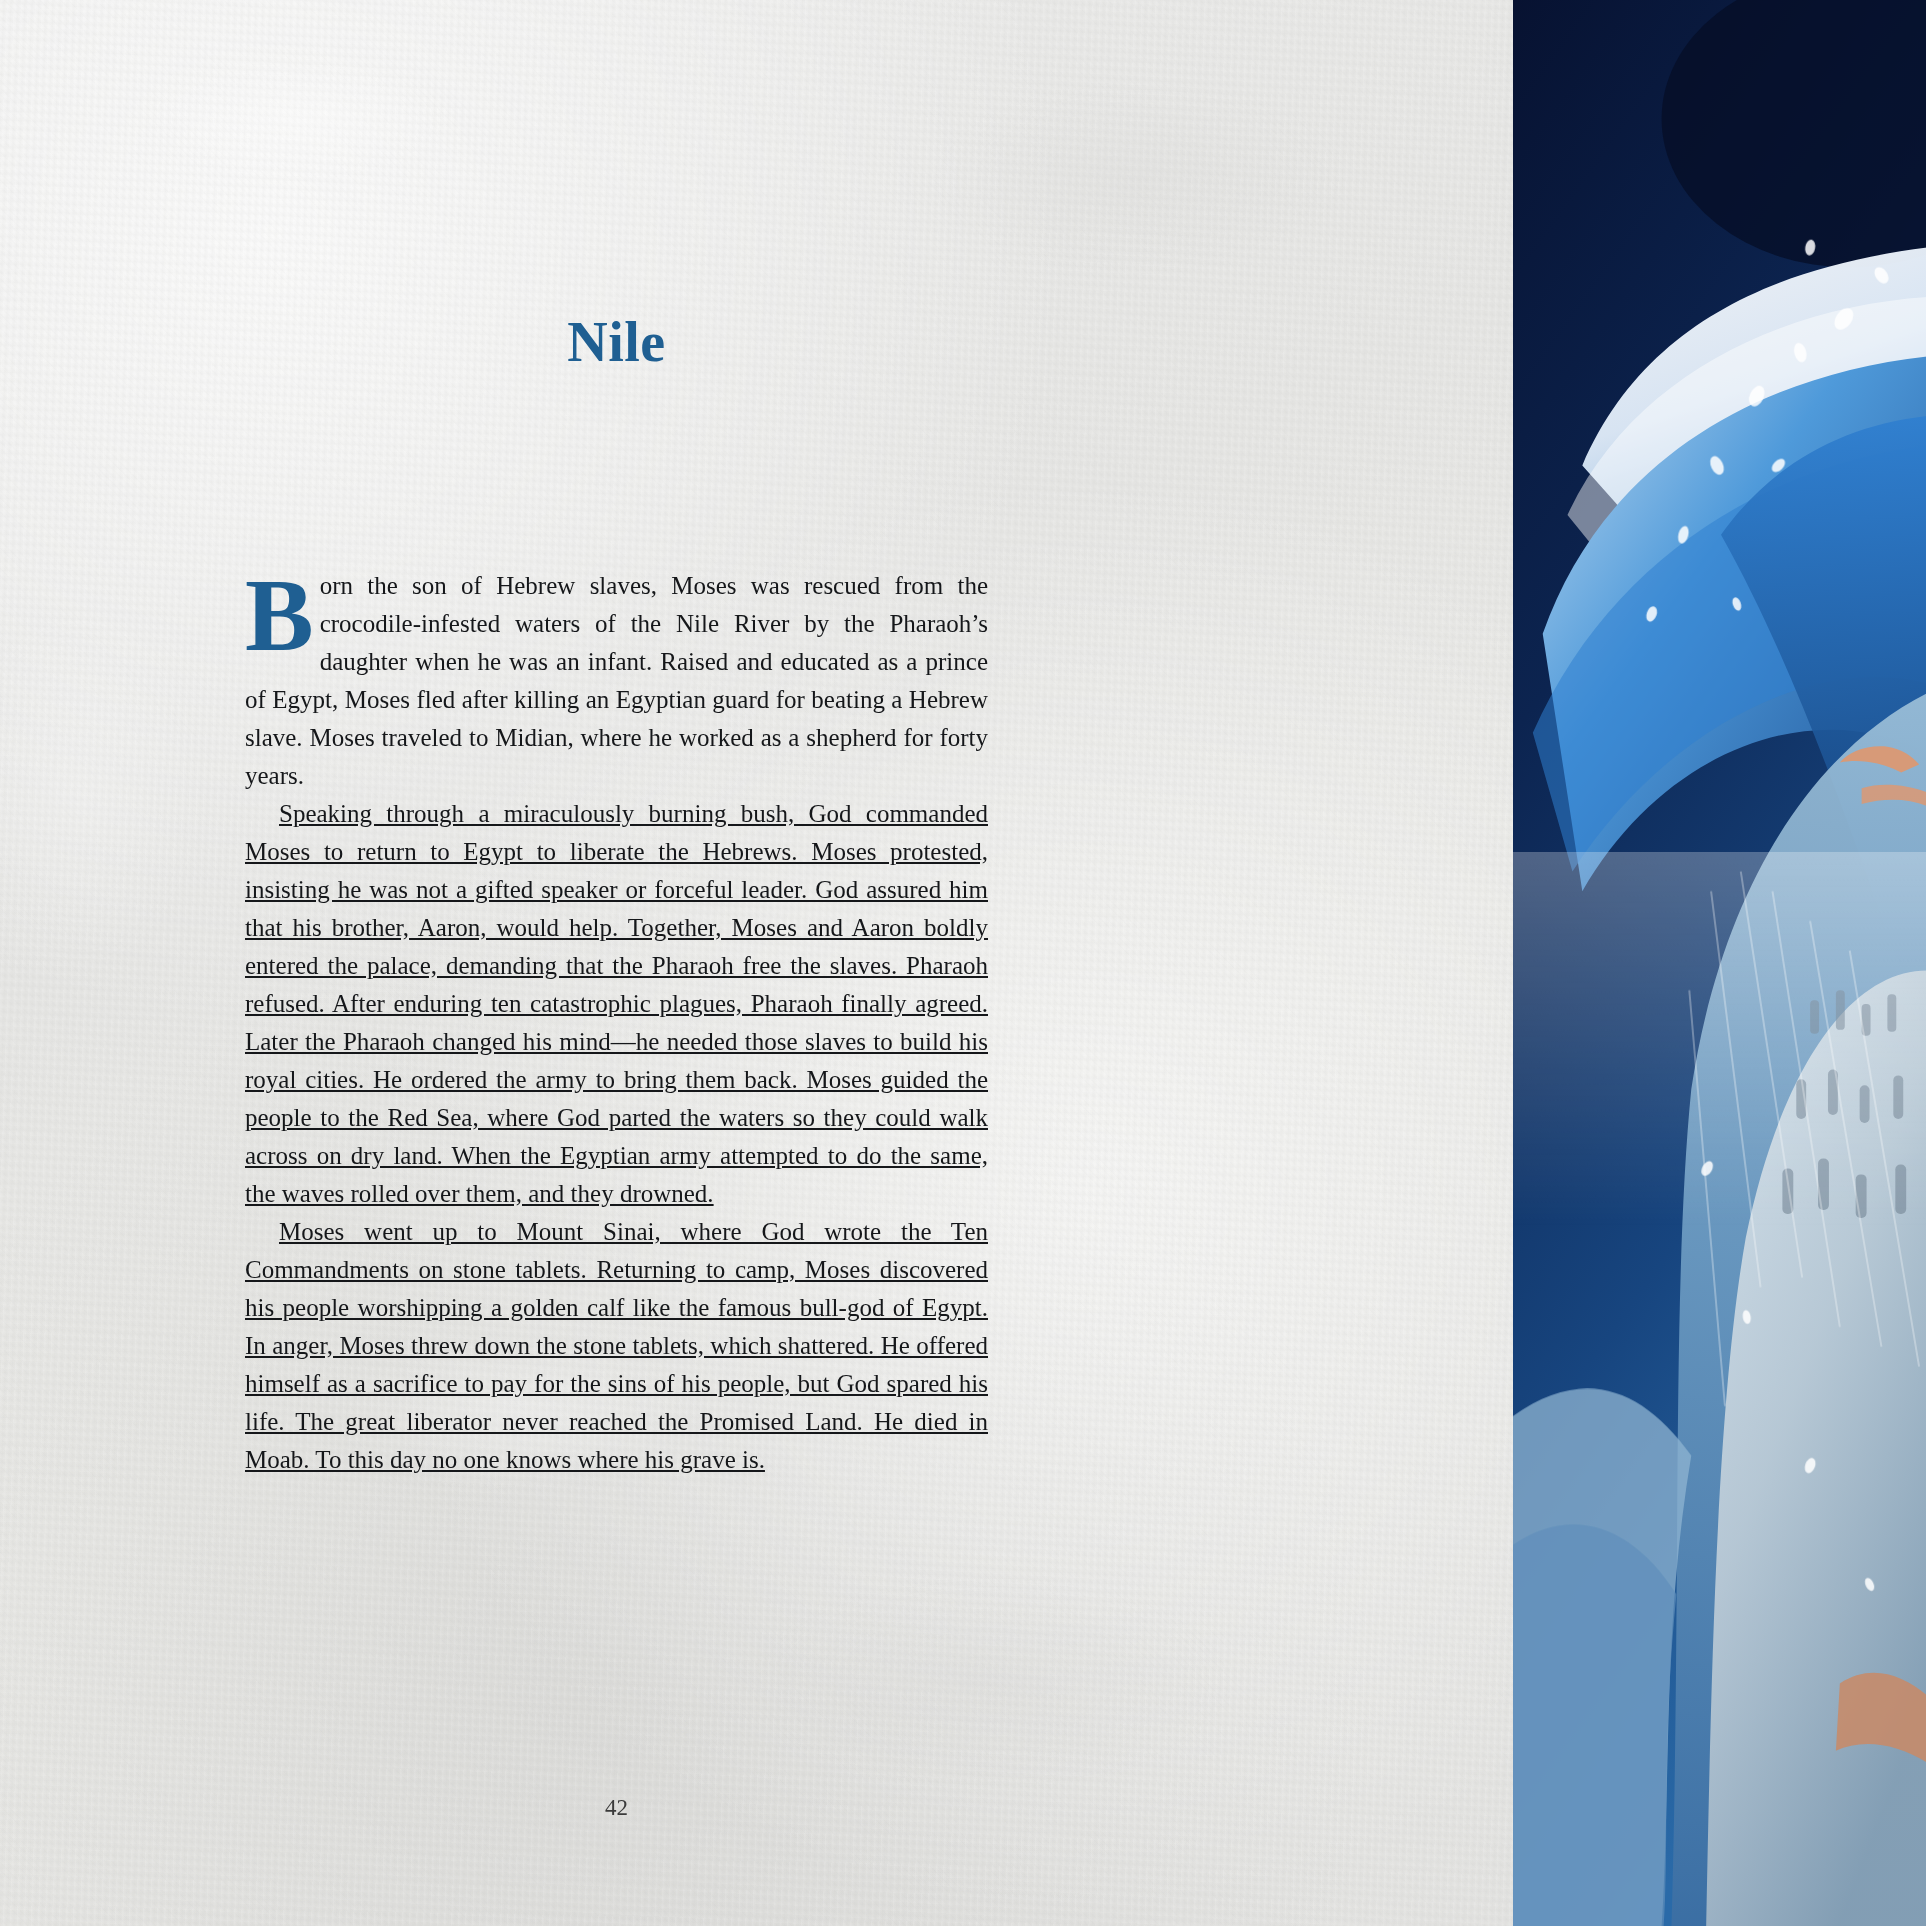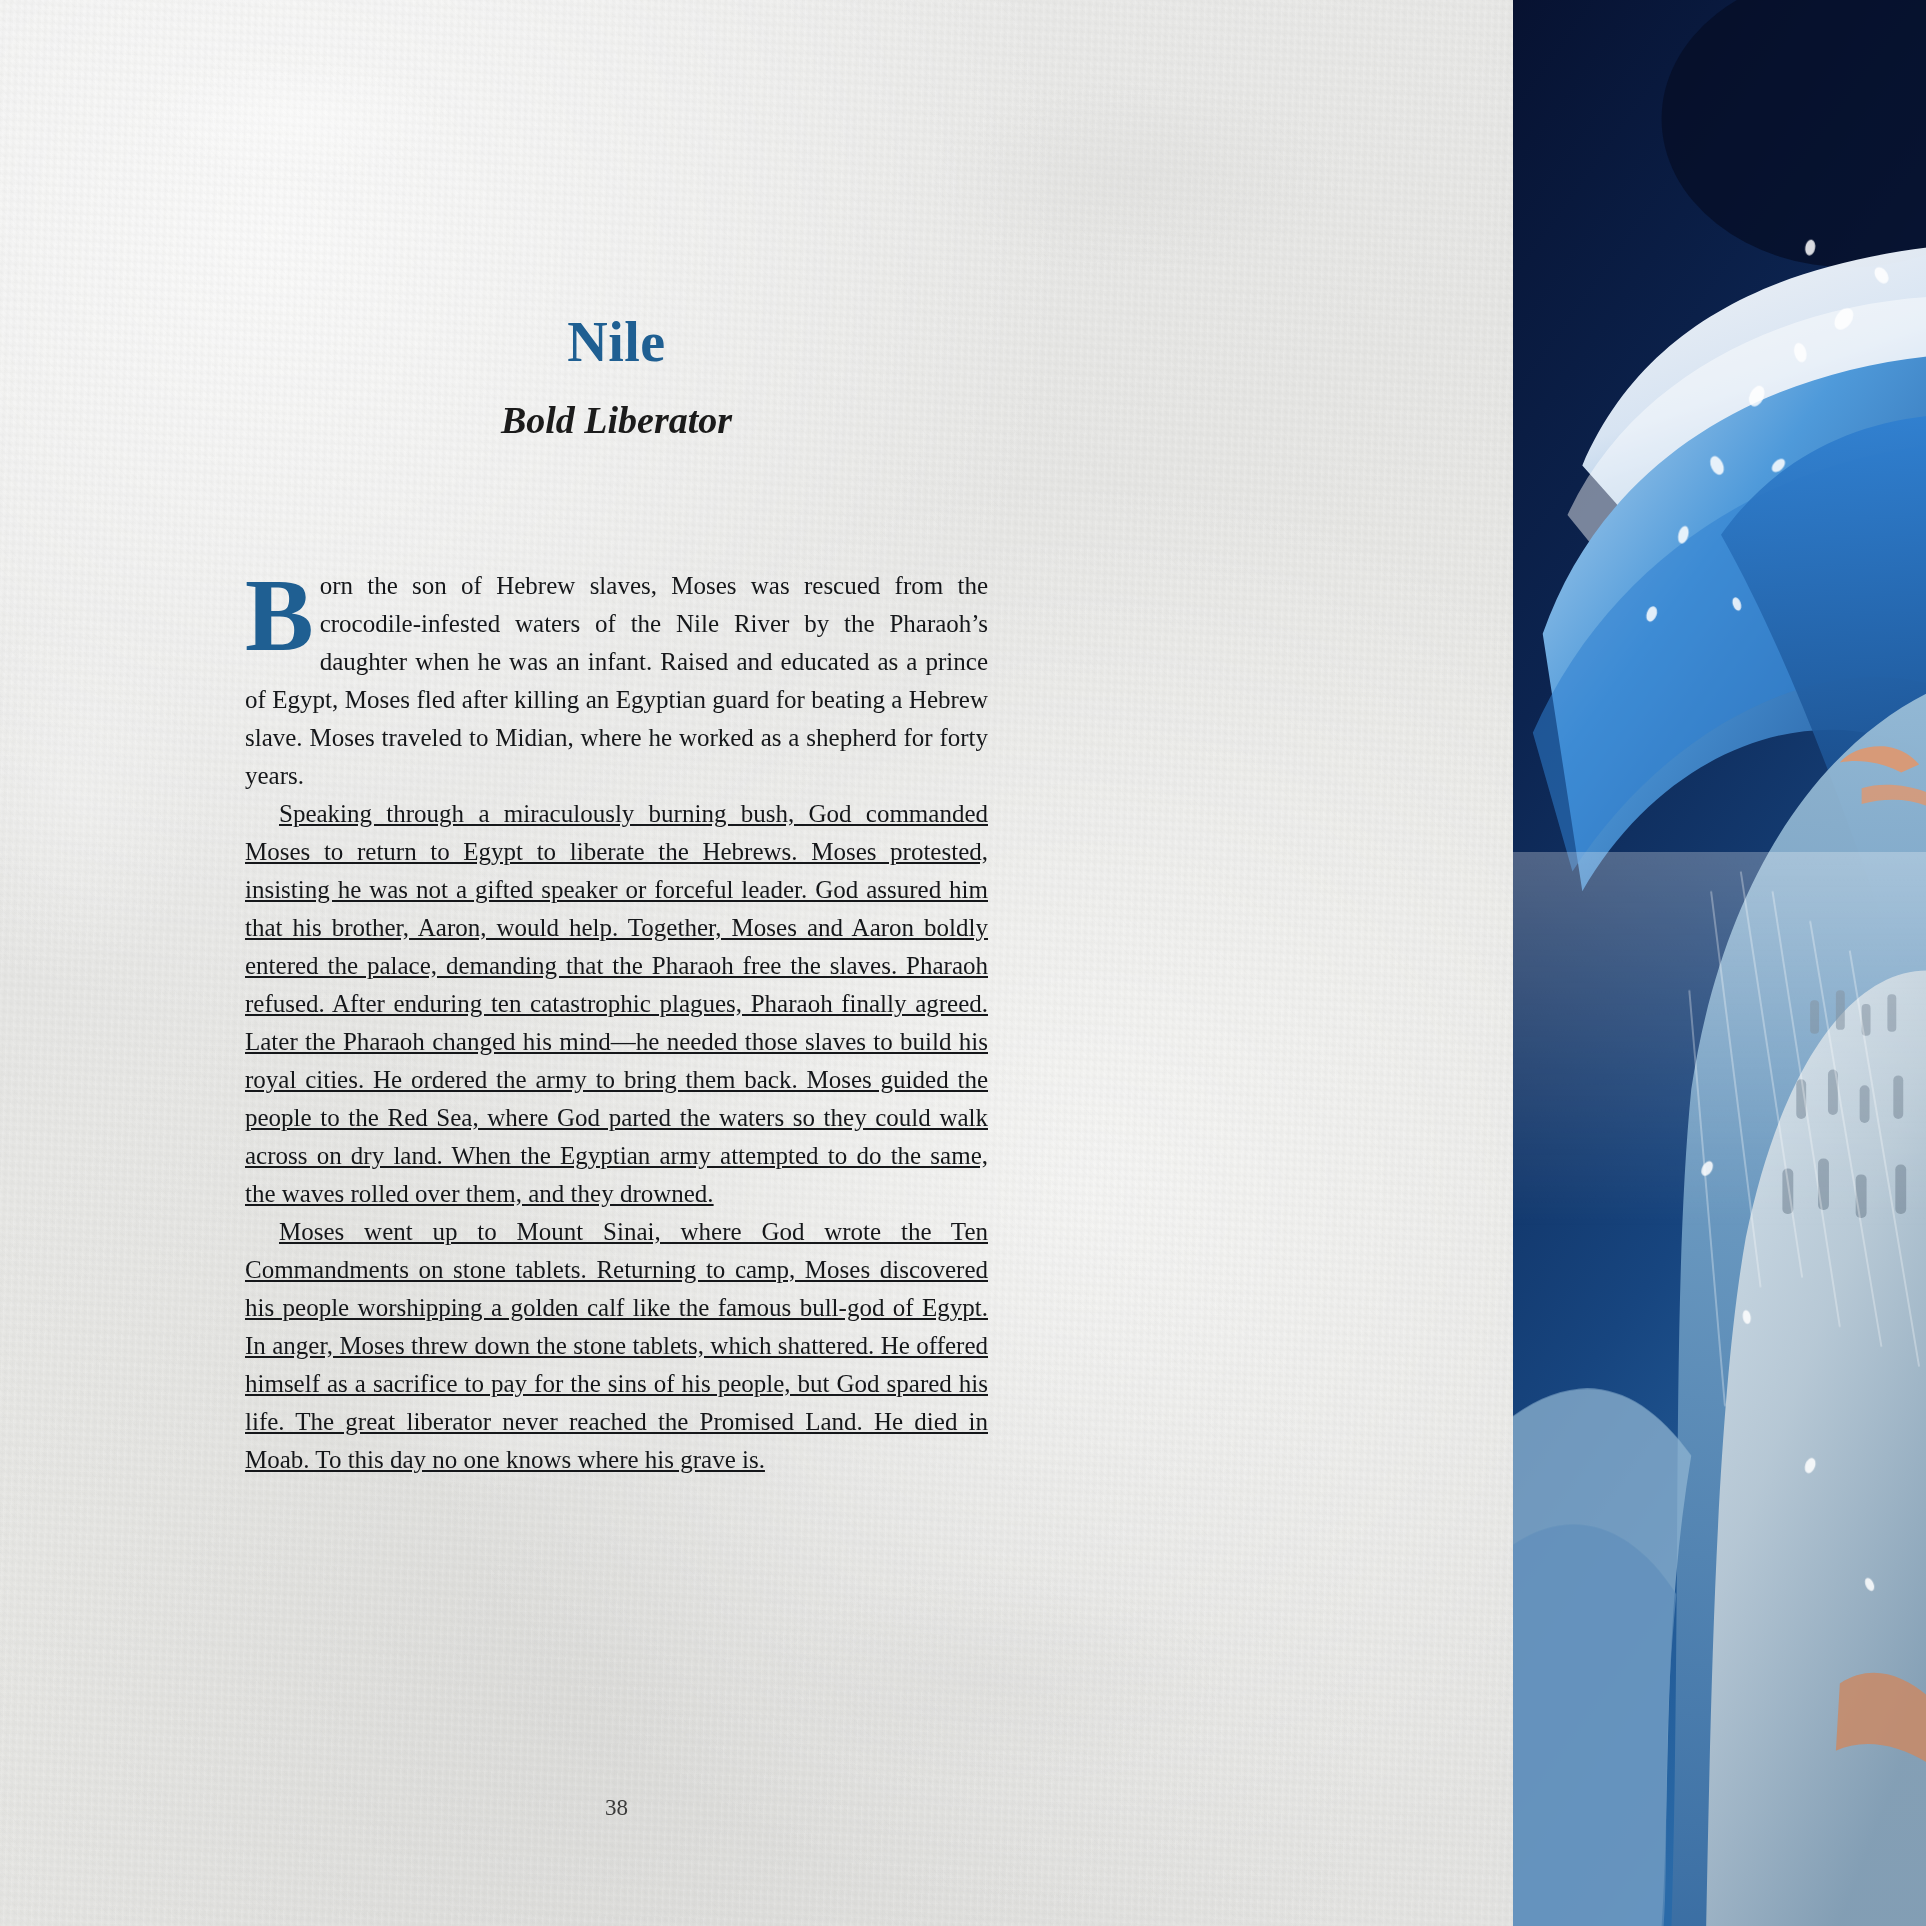--- a/index.html
+++ b/index.html
@@ -163,29 +163,28 @@
 
 <div id="page">
 
   <div id="paper">
     <div id="grain"></div>
     <div id="blotches"></div>
 
     <div id="content">
 
       <h1 id="title">Nile</h1>
-      <h2 id="subtitle">Bold Liberator</h2>
 
       <div id="body">
         <p class="dropcap-wrap"><span class="dropcap">B</span><span>orn the son of Hebrew slaves, Moses was rescued from the crocodile-infested waters of the Nile River by the Pharaoh’s daughter when he was an infant. Raised and educated as a prince of Egypt, Moses fled after killing an Egyptian guard for beating a Hebrew slave. Moses traveled to Midian, where he worked as a shepherd for forty years.</span></p>
         <p>Speaking through a miraculously burning bush, God commanded Moses to return to Egypt to liberate the Hebrews. Moses protested, insisting he was not a gifted speaker or forceful leader. God assured him that his brother, Aaron, would help. Together, Moses and Aaron boldly entered the palace, demanding that the Pharaoh free the slaves. Pharaoh refused. After enduring ten catastrophic plagues, Pharaoh finally agreed. Later the Pharaoh changed his mind—he needed those slaves to build his royal cities. He ordered the army to bring them back. Moses guided the people to the Red Sea, where God parted the waters so they could walk across on dry land. When the Egyptian army attempted to do the same, the waves rolled over them, and they drowned.</p>
         <p>Moses went up to Mount Sinai, where God wrote the Ten Commandments on stone tablets. Returning to camp, Moses discovered his people worshipping a golden calf like the famous bull-god of Egypt. In anger, Moses threw down the stone tablets, which shattered. He offered himself as a sacrifice to pay for the sins of his people, but God spared his life. The great liberator never reached the Promised Land. He died in Moab. To this day no one knows where his grave is.</p>
       </div>
 
-      <div id="folio">38</div>
+      <div id="folio">42</div>
     </div>
   </div>
 
   <div id="art">
     <svg viewBox="0 0 418 1946" preserveAspectRatio="none">
       <defs>
         <linearGradient id="skyGrad" x1="0" y1="0" x2="0.3" y2="1">
           <stop offset="0%" stop-color="#071231"></stop>
           <stop offset="35%" stop-color="#0c2450"></stop>
           <stop offset="70%" stop-color="#17457f"></stop>

